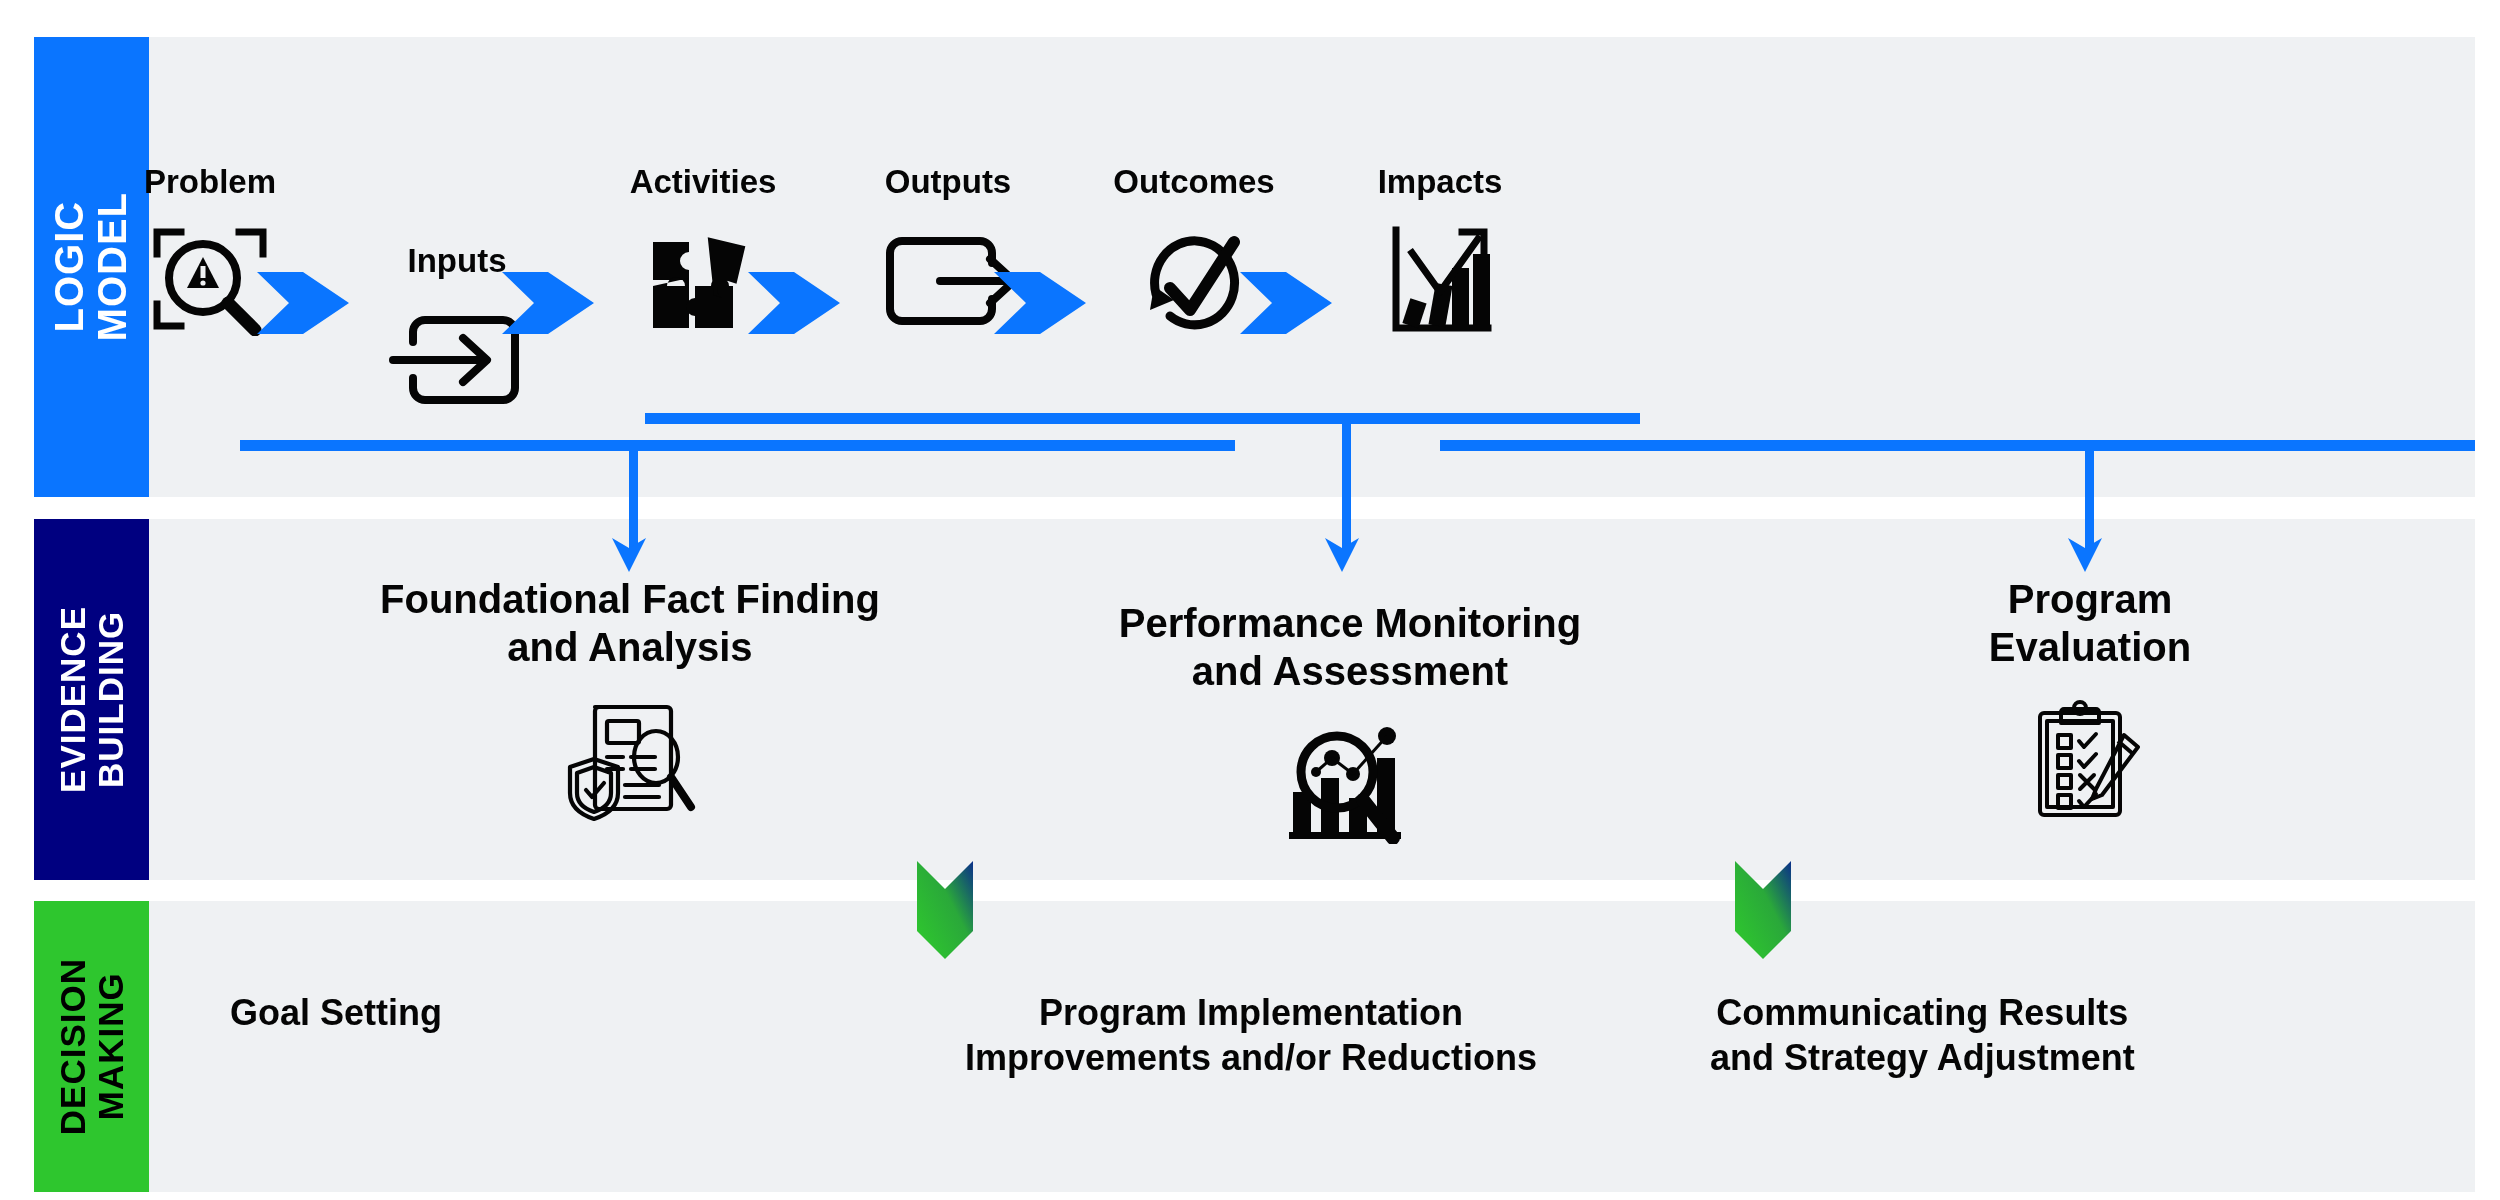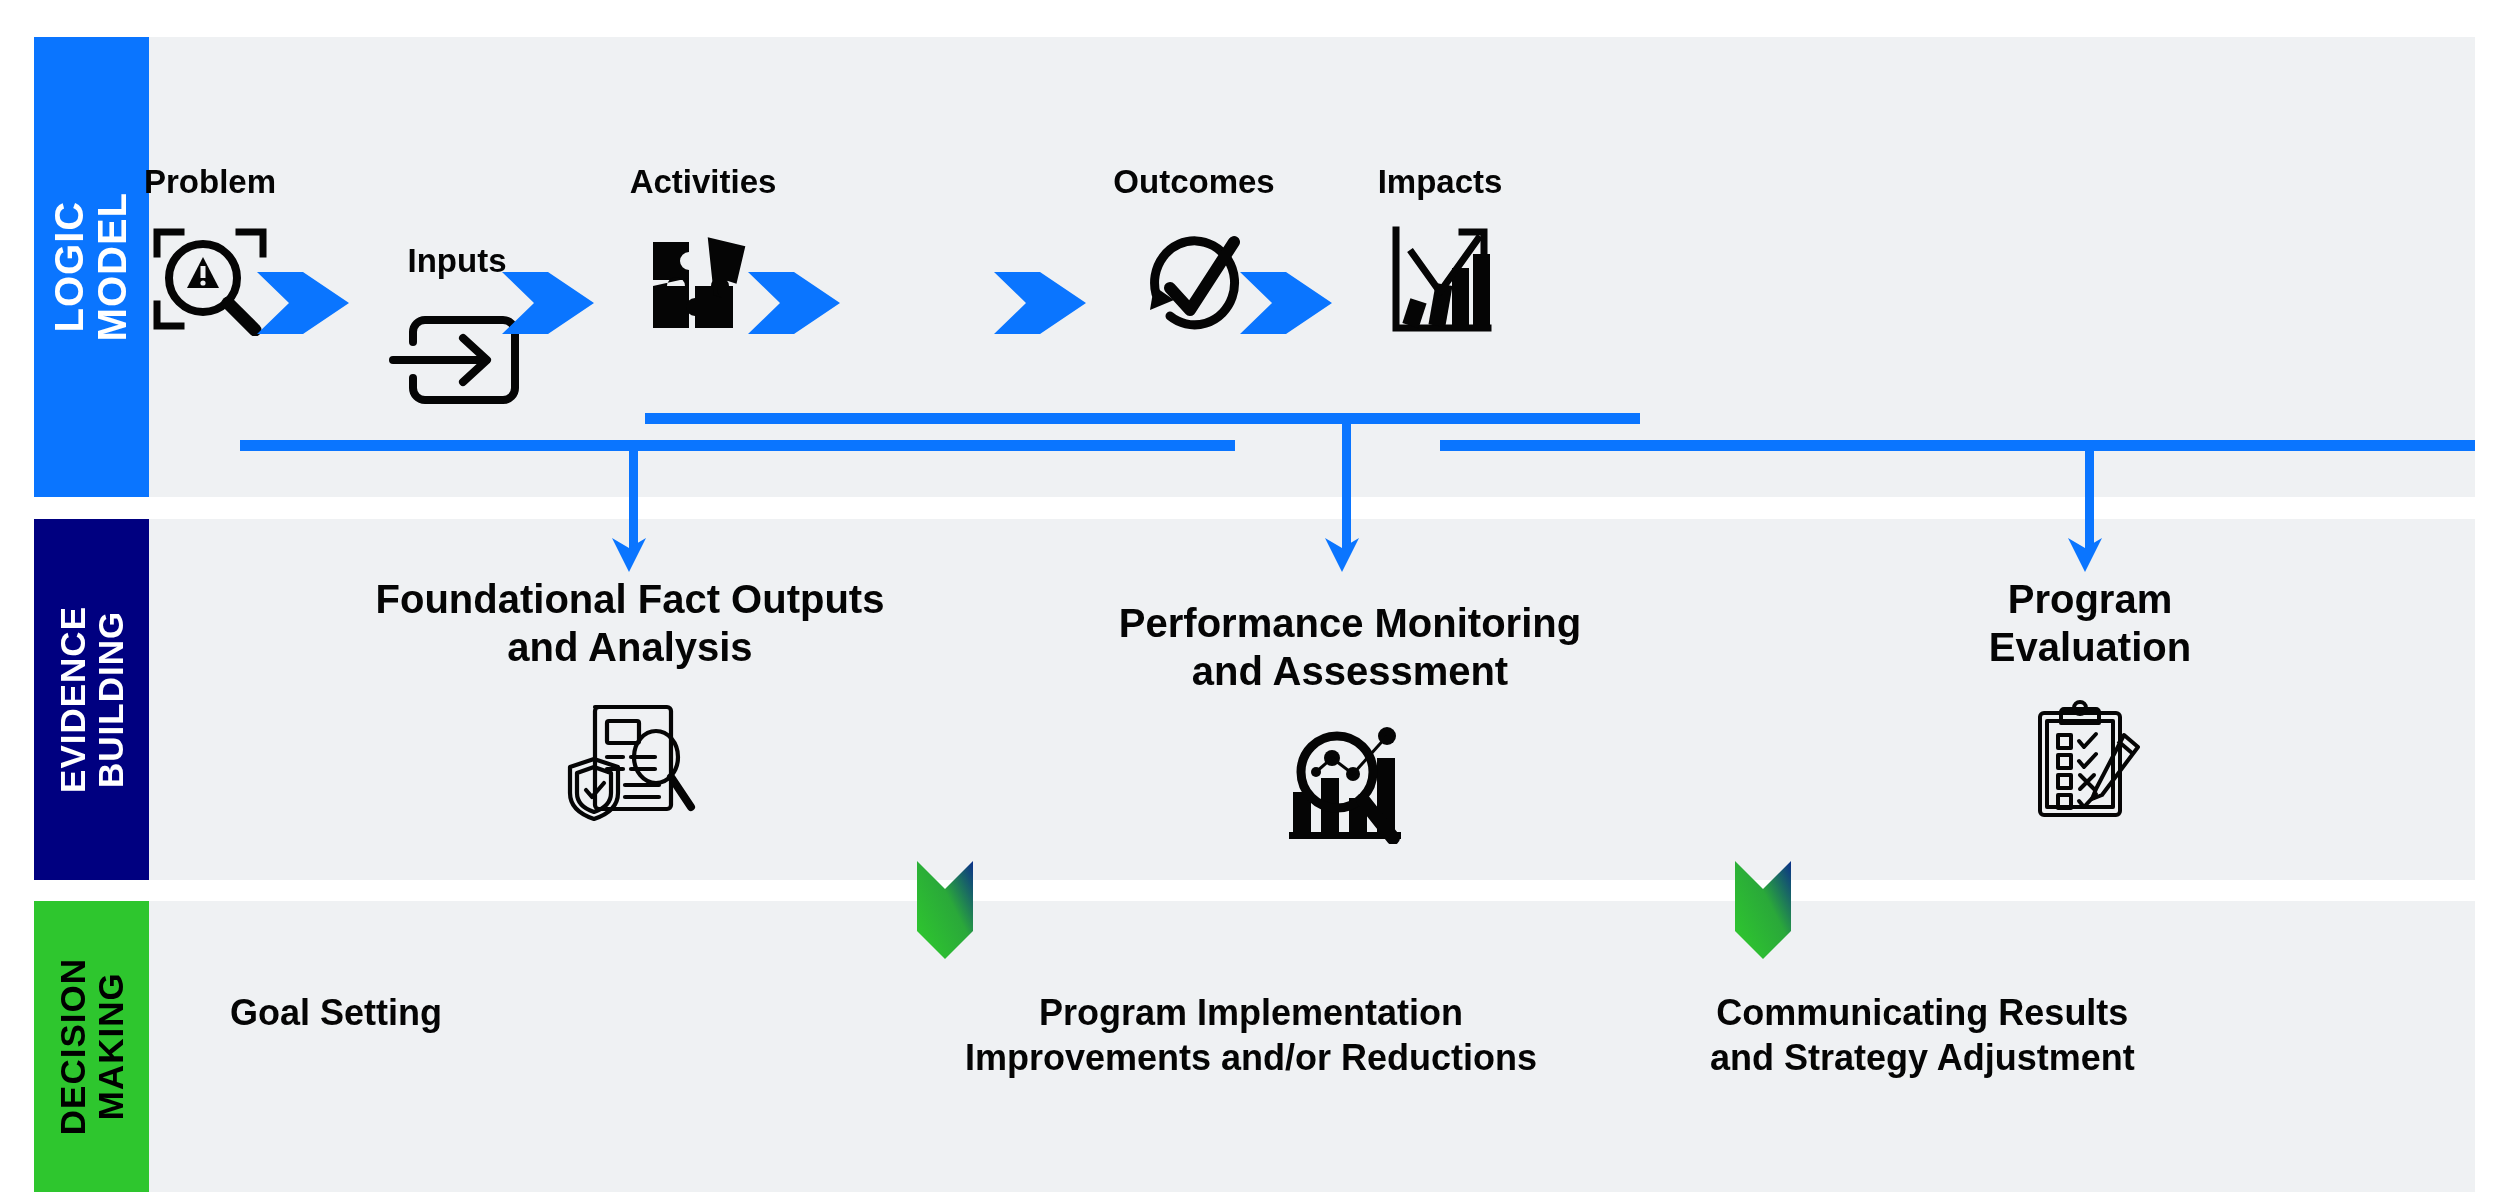--- a/index.html
+++ b/index.html
@@ -124,20 +124,30 @@
         <g fill="#050505">
           <path d="M6 14 h36 v10 a9 9 0 0 0 0 18 v10 H6 Z"></path>
           <path d="M6 58 h36 v-8 a9 9 0 0 1 0-0 M6 58 h14 a9 9 0 0 1 18 0 h4 v42 H6 Z"></path>
           <path d="M48 58 h16 a9 9 0 0 1 18 0 h4 v42 H48 v-12 a9 9 0 0 1 0-18 Z"></path>
           <path d="M58 6 l36 14 -14 36 -8 -4 a9 9 0 0 0 -8 16 l-8 -4 Z" transform="translate(6,2) rotate(-8 66 30)"></path>
         </g>
       </svg>
     </span>
   </div>
 
+  <div class="stage" style="left:828px;">
+    <span class="stage-label">Outputs</span>
+    <span class="stage-icon">
+      <svg width="140" height="96" viewBox="0 0 140 96">
+        <path d="M114 30 V20 a12 12 0 0 0-12-12 H24 a12 12 0 0 0-12 12 V76 a12 12 0 0 0 12 12 h78 a12 12 0 0 0 12-12 V66" fill="none" stroke="#050505" stroke-width="8" stroke-linecap="round"></path>
+        <line x1="62" y1="48" x2="134" y2="48" stroke="#050505" stroke-width="8" stroke-linecap="round"></line>
+        <polyline points="112,26 136,48 112,70" fill="none" stroke="#050505" stroke-width="8" stroke-linecap="round" stroke-linejoin="round"></polyline>
+      </svg>
+    </span>
+  </div>
 
   <div class="stage" style="left:1074px;">
     <span class="stage-label">Outcomes</span>
     <span class="stage-icon">
       <svg width="108" height="110" viewBox="0 0 108 110">
         <path d="M16 68 A40 42 0 1 1 30 90" fill="none" stroke="#050505" stroke-width="9" stroke-linecap="round"></path>
         <path d="M14 60 L34 74 L10 84 Z" fill="#050505"></path>
         <path d="M30 62 L50 84 L94 16" fill="none" stroke="#050505" stroke-width="12" stroke-linecap="round" stroke-linejoin="round"></path>
       </svg>
     </span>
@@ -204,21 +214,21 @@
 
   <div class="hbar" style="left:1440px; top:440px; width:1035px;"></div>
   <div class="vbar" style="left:2085px; top:440px; height:113px;"></div>
   <div class="arrowhead" style="left:2068px; top:534px;">
     <svg width="34" height="38" viewBox="0 0 34 38">
         <path d="M17 38 L0 4 L17 14 L34 4 Z" fill="#0a75ff"></path>
       </svg>
   </div>
 
   <div class="ev" style="left:310px;">
-    <span class="ev-title">Foundational Fact Outputs
+    <span class="ev-title">Foundational Fact Finding
 and Analysis</span>
     <span class="ev-icon">
       <svg width="134" height="124" viewBox="0 0 134 124">
         <g fill="none" stroke="#050505" stroke-width="4.2" stroke-linejoin="round">
           <path d="M32 10 H104 a4 4 0 0 1 4 4 V108 a4 4 0 0 1-4 4 H36 a4 4 0 0 1-4-4 V14 a4 4 0 0 1 4-4 Z"></path>
           <rect x="44" y="24" width="32" height="22" rx="2"></rect>
           <line x1="44" y1="60" x2="60" y2="60" stroke-linecap="round"></line>
           <line x1="68" y1="60" x2="92" y2="60" stroke-linecap="round"></line>
           <line x1="44" y1="72" x2="60" y2="72" stroke-linecap="round"></line>
           <line x1="68" y1="72" x2="92" y2="72" stroke-linecap="round"></line>

